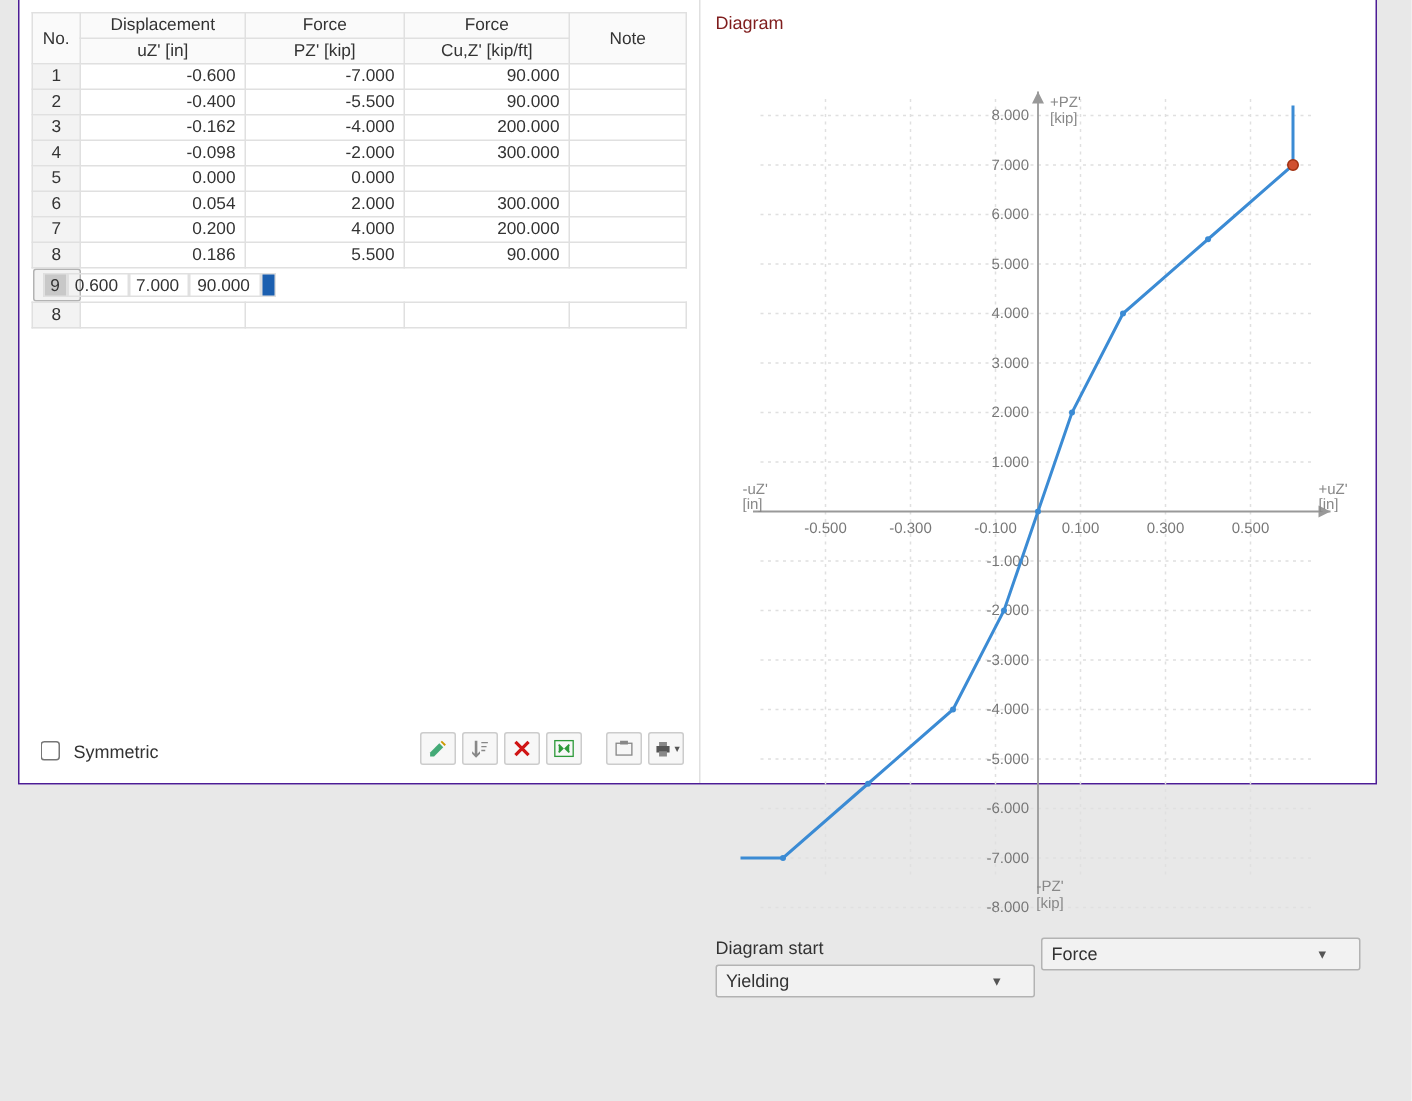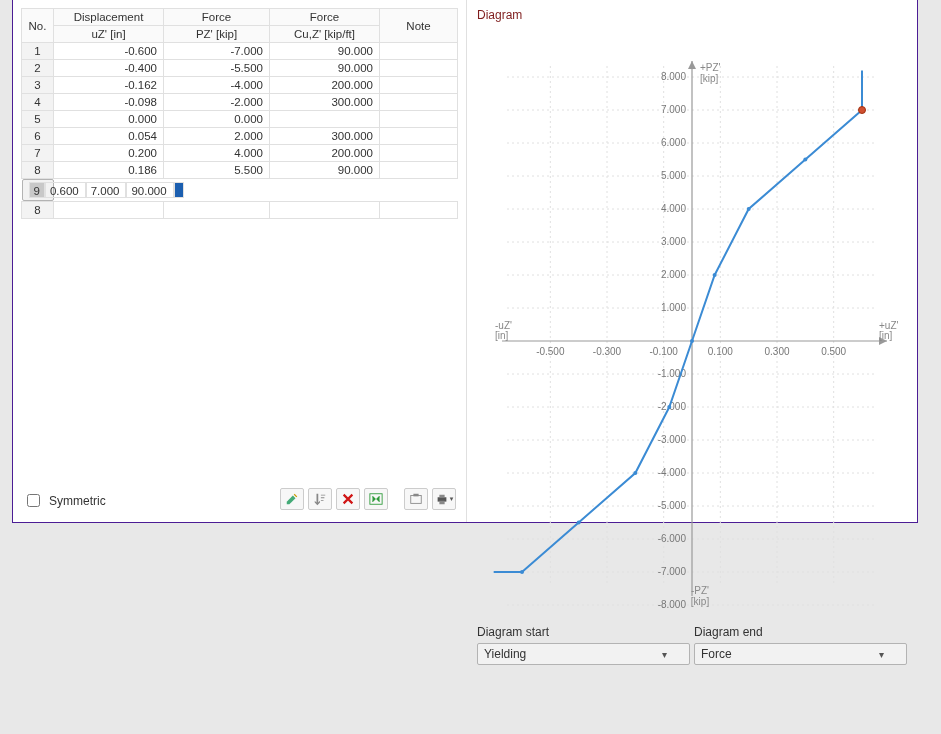--- a/index.html
+++ b/index.html
@@ -349,21 +349,20 @@
       </div>
       <div class="controls">
         <div class="ctrl">
           <div class="ctrl-label">Diagram start</div>
           <div class="sel">
             <span>Yielding</span>
             <span class="chev">▾</span>
           </div>
         </div>
         <div class="ctrl">
-          <div class="ctrl-label">Diagram end</div>
           <div class="sel">
             <span>Force</span>
             <span class="chev">▾</span>
           </div>
         </div>
       </div>
     </div>
 
   </div>
 </div>

